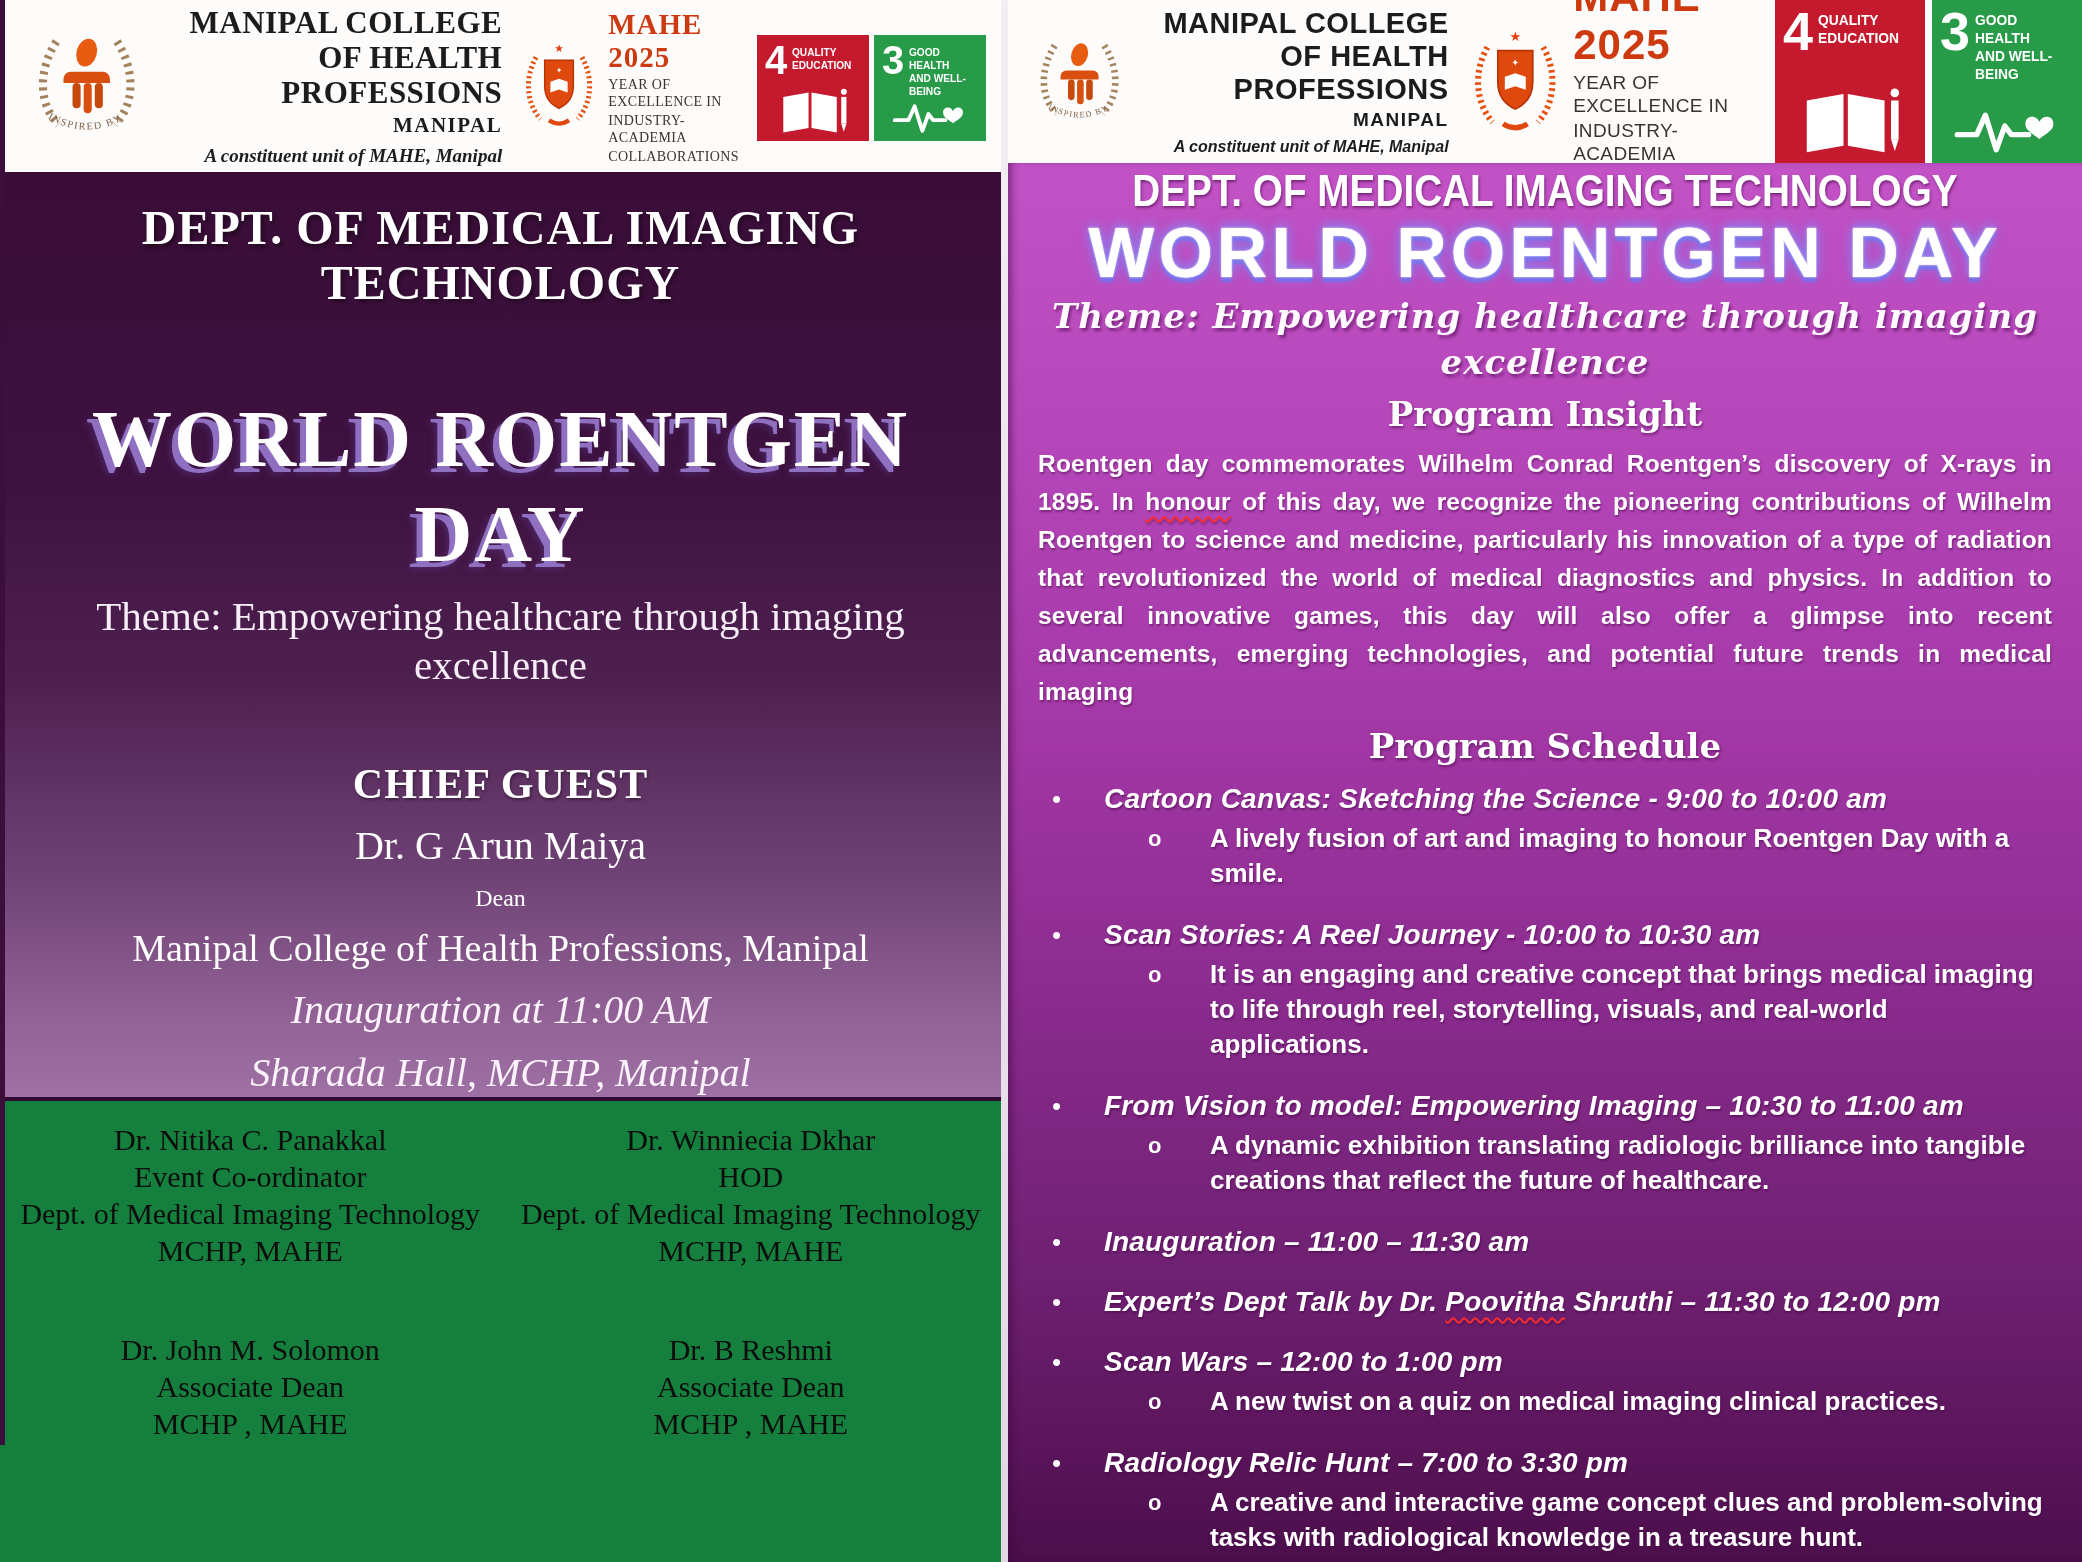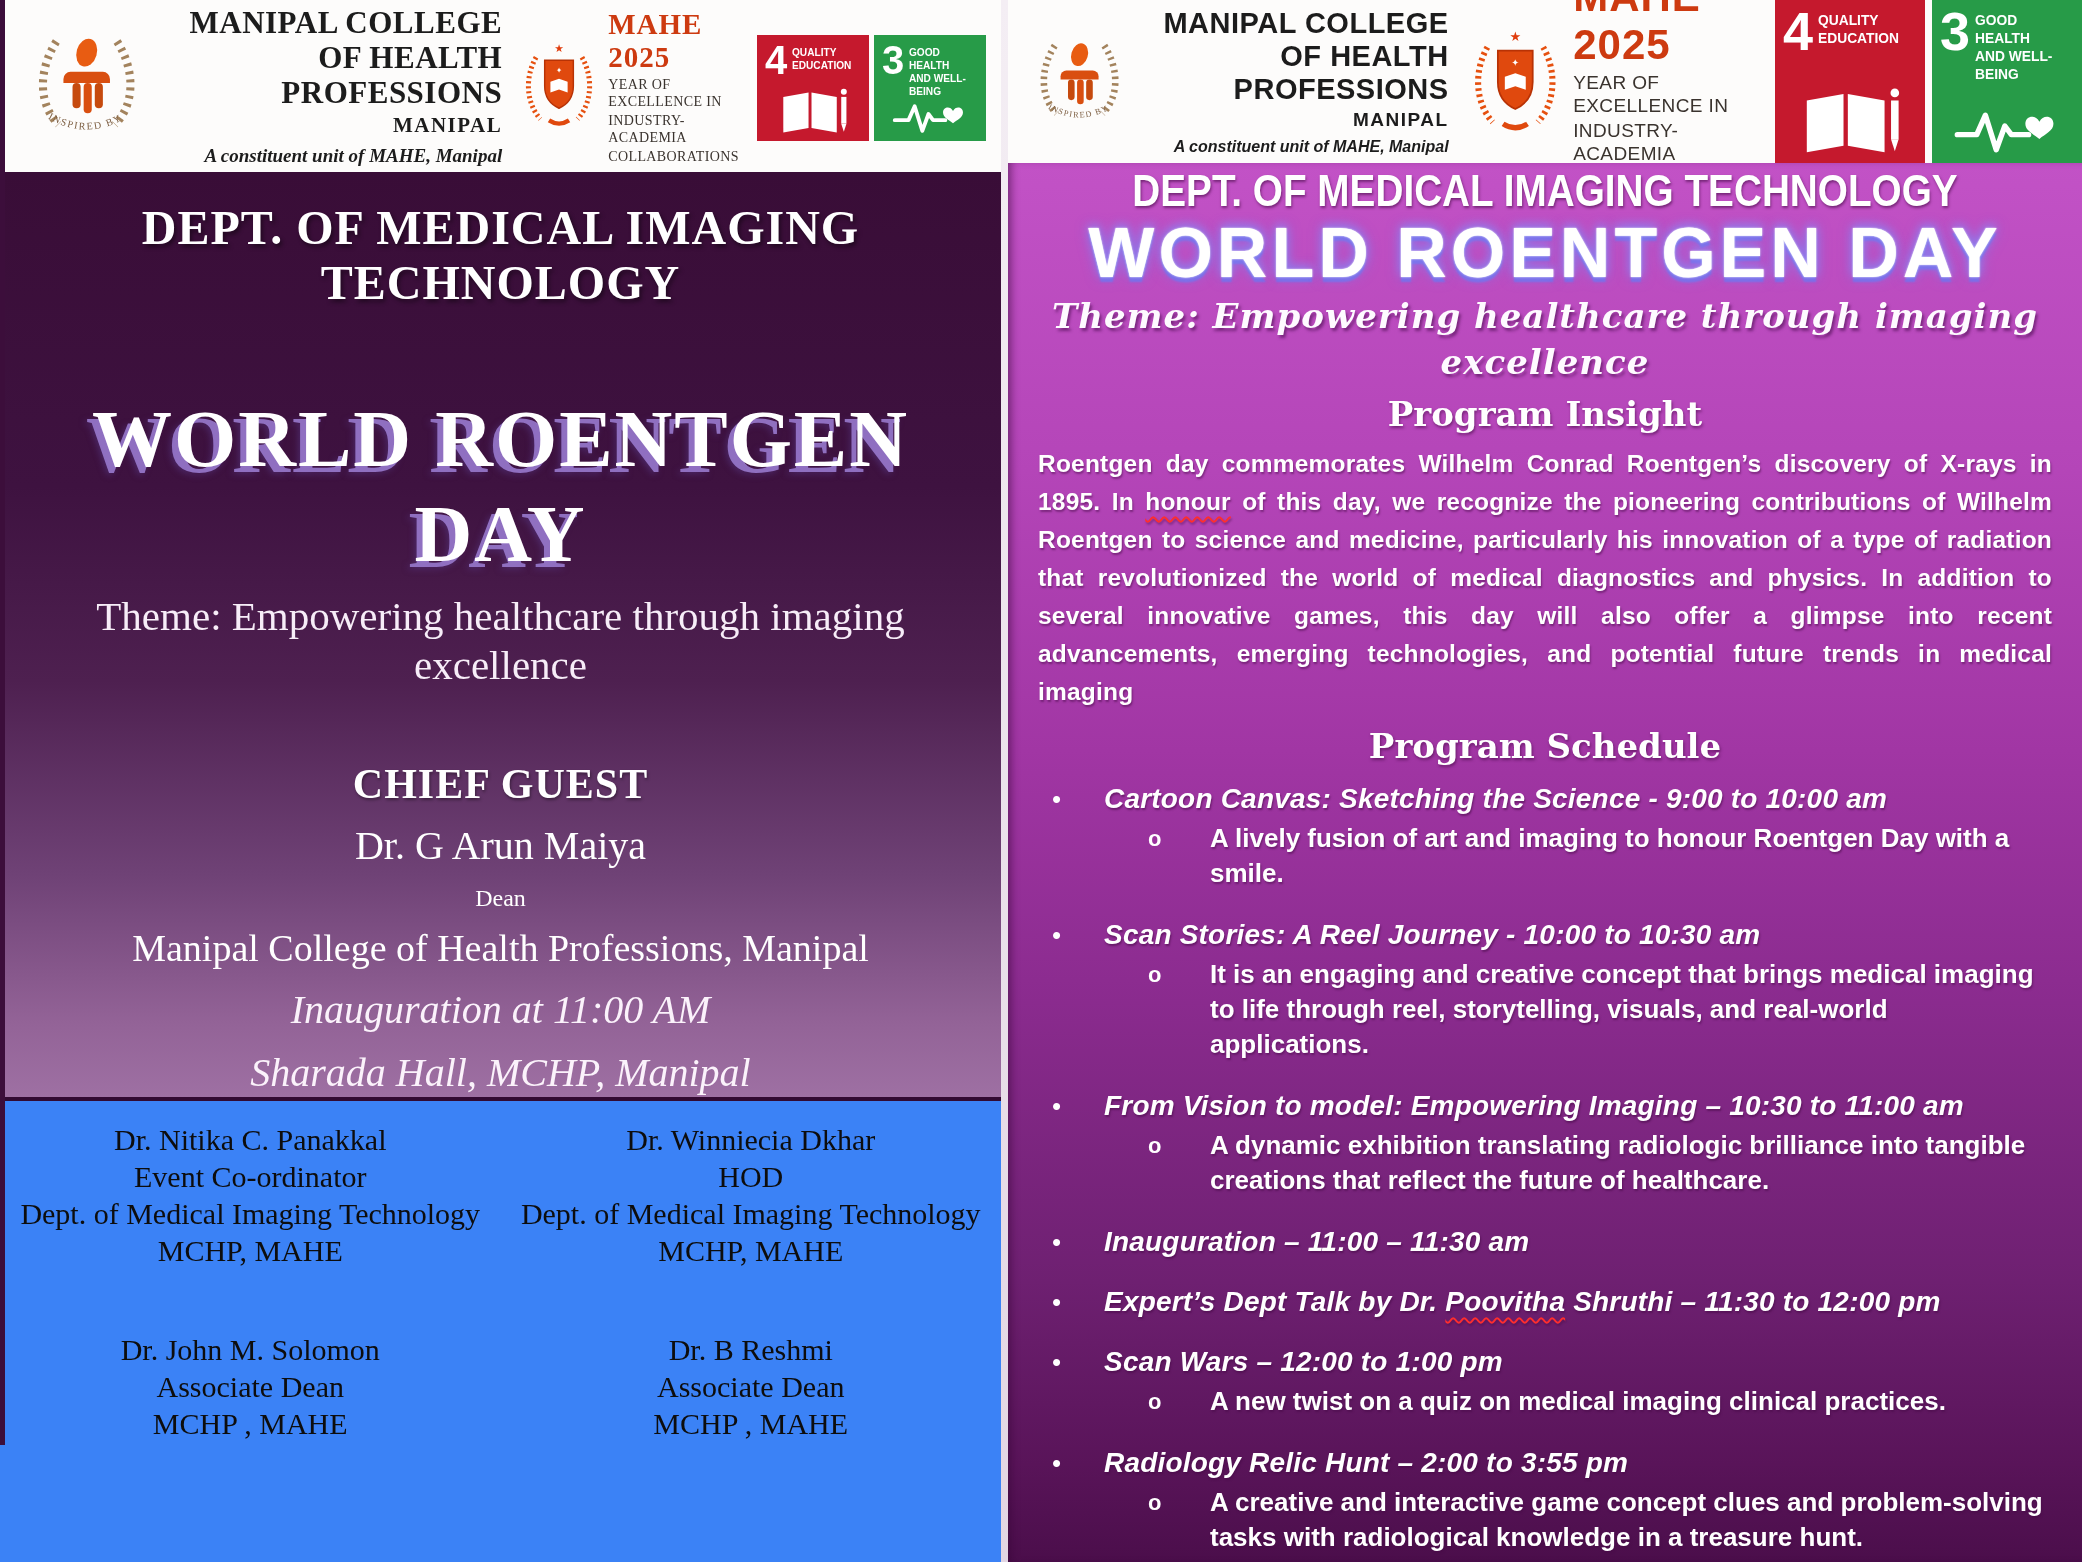--- a/index.html
+++ b/index.html
@@ -55,21 +55,21 @@
            text-shadow:2px 3px 4px rgba(0,0,0,.45);}
   .lp-title{margin-top:82px;font-size:80px;font-weight:bold;letter-spacing:2px;line-height:95px;color:#fff;
             text-shadow:-6px 6px 0 rgba(148,116,198,.95), -8px 8px 6px rgba(90,60,140,.5);}
   .lp-theme{margin-top:10px;font-size:41px;line-height:49px;color:#f7edf8;}
   .lp-chief{margin-top:70px;font-size:42px;font-weight:bold;letter-spacing:1px;text-shadow:1px 2px 3px rgba(0,0,0,.4);}
   .lp-guest{margin-top:14px;font-size:40px;}
   .lp-dean{margin-top:16px;font-size:24px;}
   .lp-org{margin-top:14px;font-size:38px;}
   .lp-date{margin-top:48px;font-size:40px;font-style:italic;color:#fbf2fb;}
   .lp-time,.lp-venue{margin-top:16px;font-size:40px;font-style:italic;color:#fbf2fb;}
-  .lp-foot{flex:1;background:#3b82f6;border-top:4px solid #320a32;box-sizing:border-box;padding-top:20px;}
+  .lp-foot{flex:1;background:#15803d;border-top:4px solid #320a32;box-sizing:border-box;padding-top:20px;}
   .contacts-grid{display:grid;grid-template-columns:1fr 1fr;row-gap:62px;color:#0d0d0d;}
   .contact{text-align:center;font-size:30px;line-height:37px;}
 
   
   .divider{width:7px;flex:none;background:linear-gradient(180deg,#f4eef4,#e2d6e3);}
 
   
   .panel-right{flex:1;height:100%;position:relative;display:flex;flex-direction:column;
                font-family:"Liberation Sans",sans-serif;}
   .rp-body{flex:1;box-sizing:border-box;padding:0 30px;color:#fff;overflow:hidden;
@@ -355,21 +355,21 @@
               <div class="item-title">Scan Wars – 12:00 to 1:00 pm</div>
               <div class="sub">
                 <span class="sub-mark">o</span>
                 <span class="sub-text">A new twist on a quiz on medical imaging clinical practices.</span>
               </div>
             </div>
           </div>
           <div class="item">
             <span class="item-bullet">•</span>
             <div class="item-main">
-              <div class="item-title">Radiology Relic Hunt – 2:00 to 3:55 pm</div>
+              <div class="item-title">Radiology Relic Hunt – 7:00 to 3:30 pm</div>
               <div class="sub">
                 <span class="sub-mark">o</span>
                 <span class="sub-text">A creative and interactive game concept clues and problem-solving tasks with radiological knowledge in a treasure hunt.</span>
               </div>
             </div>
           </div>
         </div>
     </div>
   </section>
 </div>

